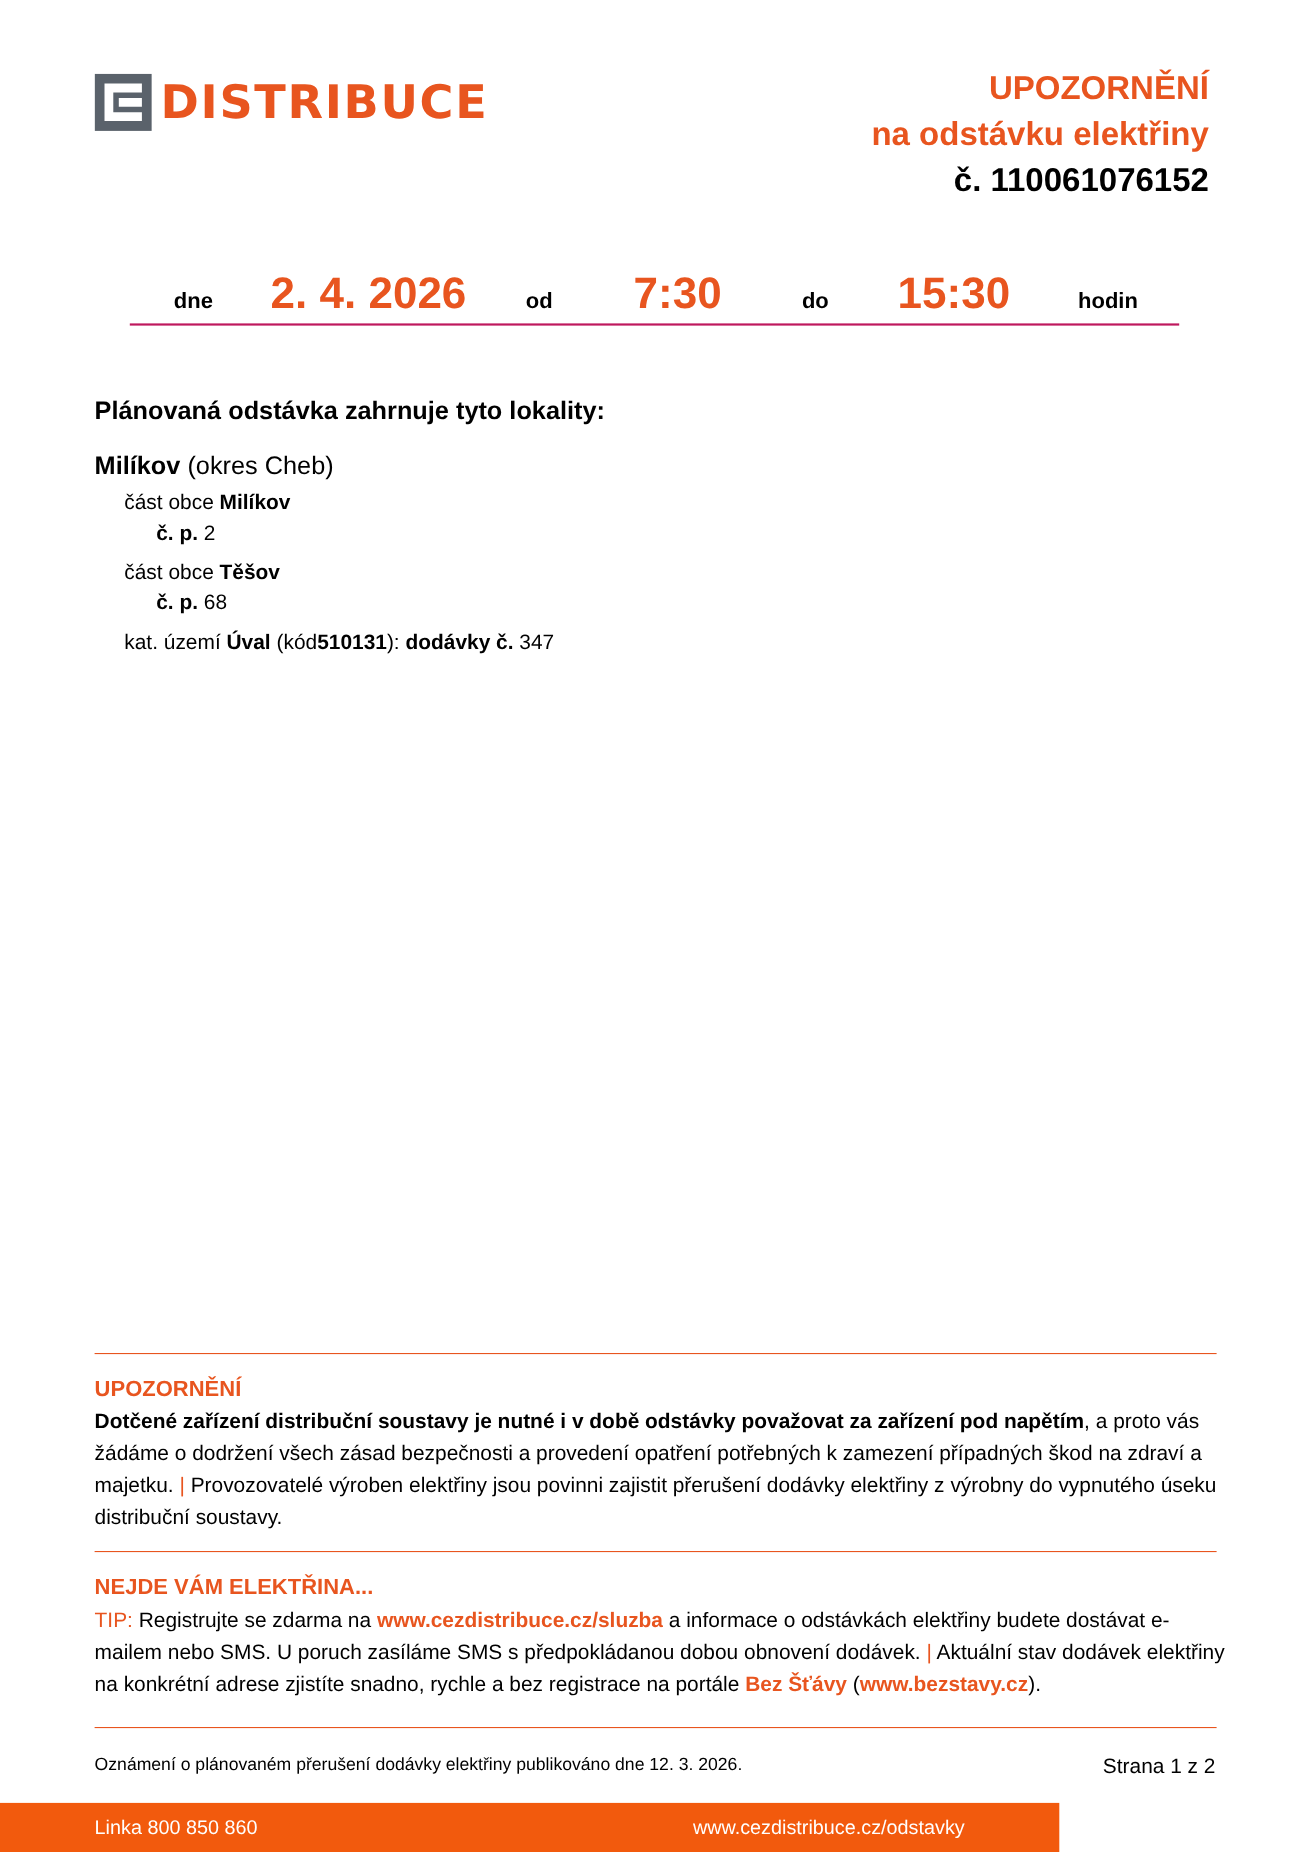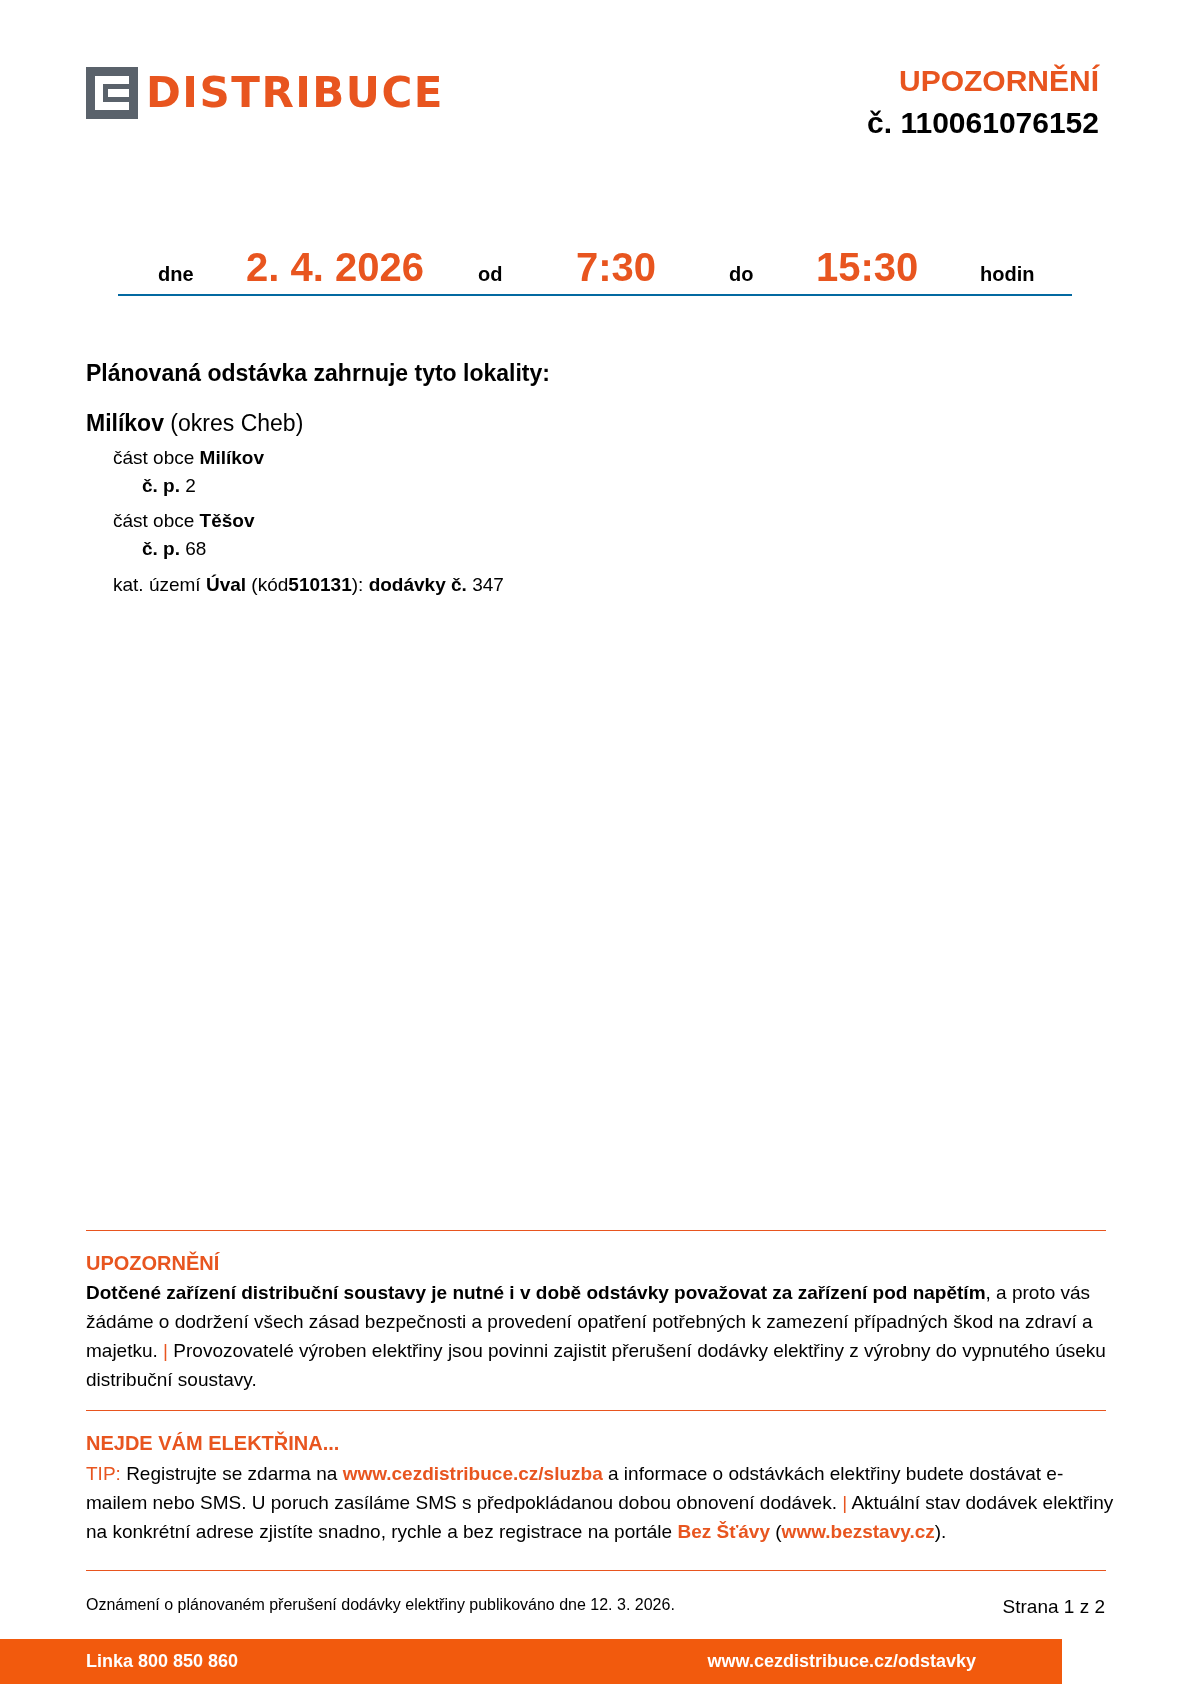--- a/index.html
+++ b/index.html
@@ -13,58 +13,59 @@
   .logo-mark { width: 52px; height: 52px; display: block; }
   .logo-text { margin-left: 8px; font-family: "DejaVu Sans", sans-serif; font-weight: bold; font-size: 42px; letter-spacing: 1.5px; color: #e8551f; line-height: 1; }
 
   
   .header-right { position: absolute; right: 92px; top: 60px; text-align: right; font-weight: bold; }
   .header-right .l1 { font-size: 30px; color: #e8551f; line-height: 42px; }
   .header-right .l2 { font-size: 30px; color: #e8551f; line-height: 42px; }
   .header-right .l3 { font-size: 30px; color: #000; line-height: 42px; }
 
   
-  .date-row { position: absolute; left: 118px; width: 954px; top: 242px; height: 54px; border-bottom: 2px solid #0369a1; }
+  .date-row { position: absolute; left: 118px; width: 954px; top: 242px; height: 54px; border-bottom: 2px solid #be185d; }
   .date-row span { position: absolute; bottom: 8px; font-weight: bold; }
   .date-row .small { font-size: 20px; color: #000; }
   .date-row .big { font-size: 40px; color: #e8551f; bottom: 4px; }
 
   
   .loc-title { position: absolute; left: 86px; top: 360px; font-size: 23px; font-weight: bold; }
   .loc-town { position: absolute; left: 86px; top: 410px; font-size: 23px; }
   .loc-line { position: absolute; font-size: 19px; }
   .b { font-weight: bold; text-align: right; }
 
   
   .hr { position: absolute; left: 86px; width: 1020px; height: 1px; background: #e8551f; }
   .sec-title { position: absolute; left: 86px; font-size: 20px; font-weight: bold; color: #e8551f; }
   .sec-body { position: absolute; left: 86px; width: 1030px; font-size: 19px; line-height: 29px; }
   .pipe { color: #e8551f; }
 
   .foot-note { position: absolute; left: 86px; top: 1596px; font-size: 16px; }
   .foot-page { position: absolute; right: 86px; top: 1596px; font-size: 19px; }
 
-  .bottom-bar { position: absolute; left: 0; top: 1639px; width: 1062px; height: 45px; background: #f25a0d; color: #fff; font-weight: bold; font-size: 18px; }
+  .bottom-bar { position: absolute; left: 0; top: 1639px; width: 963px; height: 45px; background: #f25a0d; color: #fff; font-weight: normal; font-size: 18px; }
   .bottom-bar .left { position: absolute; left: 86px; top: 12px; }
   .bottom-bar .right { position: absolute; right: 86px; top: 12px; }
 </style>
 </head>
 <body>
 
 <div class="logo">
   <svg class="logo-mark" viewBox="0 0 52 52">
     <rect x="0" y="0" width="52" height="52" fill="#5a626b"></rect>
     <path d="M9 9 H43 V17 H17 V35 H43 V43 H9 Z" fill="#ffffff"></path>
     <path d="M22 22 H43 V30 H22 Z" fill="#ffffff"></path>
   </svg>
   <span class="logo-text">DISTRIBUCE</span>
 </div>
 
 <div class="header-right">
   <div class="l1">UPOZORNĚNÍ</div>
+  <div class="l2">na odstávku elektřiny</div>
   <div class="l3">č. 110061076152</div>
 </div>
 
 <div class="date-row">
   <span class="small" style="left:40px;">dne</span>
   <span class="big" style="left:128px;">2. 4. 2026</span>
   <span class="small" style="left:360px;text-align:right;">od</span>
   <span class="big" style="left:458px;">7:30</span>
   <span class="small" style="left:611px;">do</span>
   <span class="big" style="left:698px;">15:30</span>

